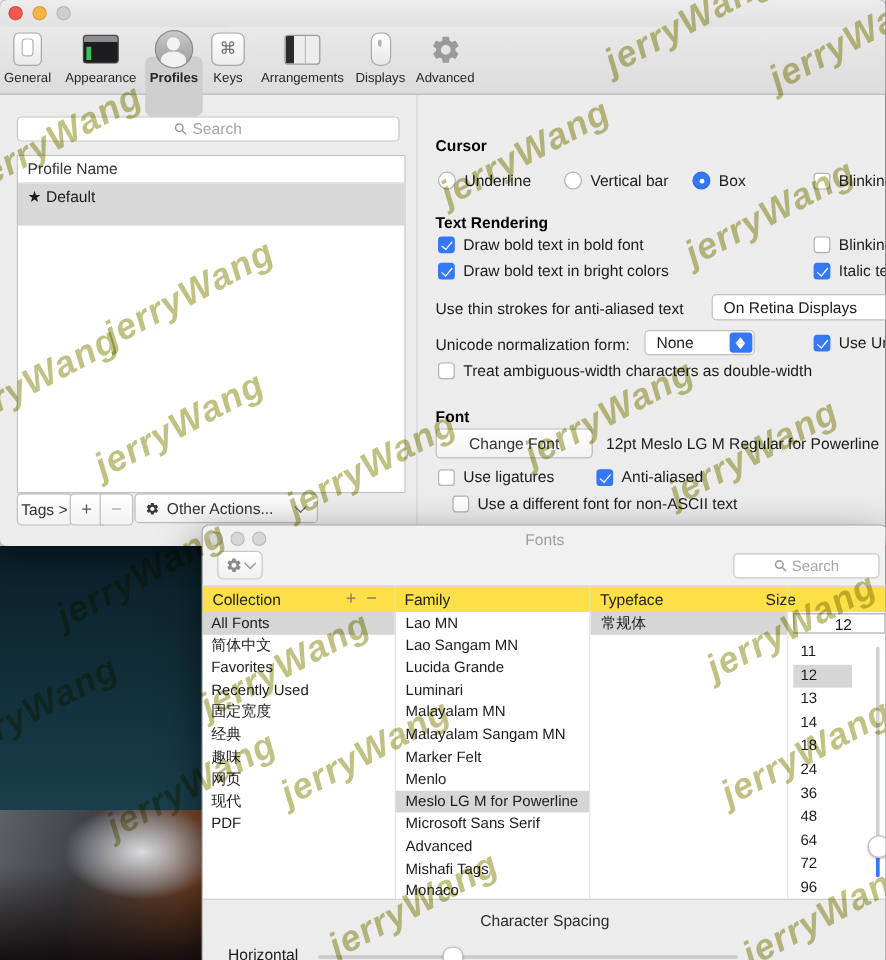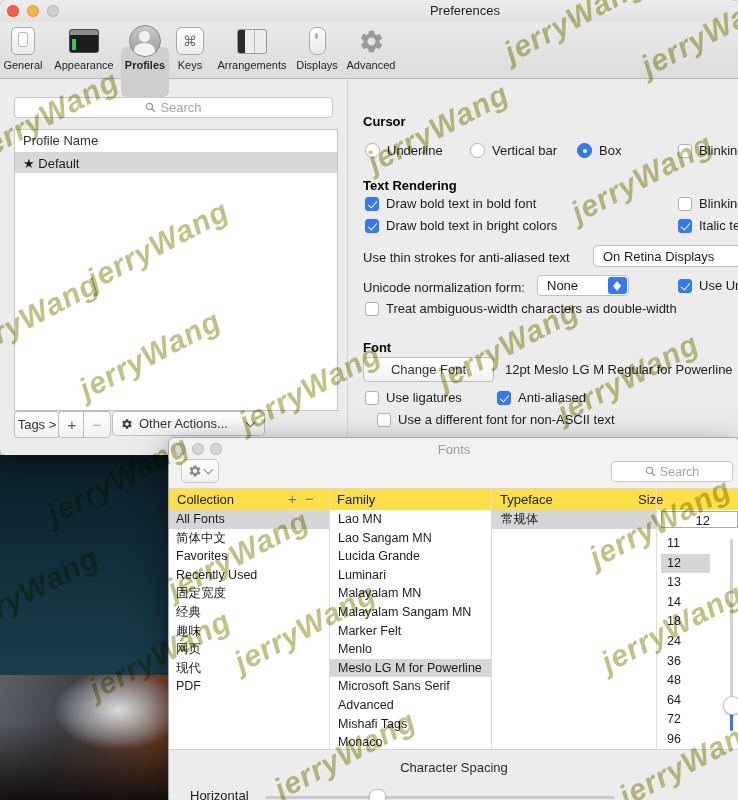--- a/index.html
+++ b/index.html
@@ -41,21 +41,21 @@
   .ic-arr{width:28px;height:23px;border:1px solid #9a9a9a;border-radius:3px;background:#ededed;position:relative;overflow:hidden;}
   .ic-arr i{position:absolute;left:0;top:0;bottom:0;width:7px;background:#2b2b2d;}
   .ic-arr b{position:absolute;left:16px;top:0;bottom:0;width:1px;background:#b9b9b9;}
   .ic-pointer{width:15px;height:26px;background:linear-gradient(#fff,#e7e7e7);border:1px solid #a9a9a9;border-radius:7px;position:relative;}
   .ic-pointer i{position:absolute;left:5.5px;top:5px;width:3px;height:6px;border-radius:2px;background:#b3b3b3;}
   .gearsvg{fill:#9a9a9a;}
   
   .searchfield{background:#fff;border:1px solid #c6c6c6;border-radius:4px;display:flex;align-items:center;justify-content:center;gap:4px;color:#a6a6a6;}
   #profile-list{left:14px;top:129px;width:322px;height:280px;background:#fff;border:1px solid #c3c3c3;}
   #profile-list .lhead{height:22px;line-height:22px;padding-left:8px;border-bottom:1px solid #d8d8d8;color:#333;}
-  #profile-list .lrow{height:20px;line-height:21px;padding-left:8px;}
+  #profile-list .lrow{height:35px;line-height:21px;padding-left:8px;}
   #profile-list .lrow.selected{background:#d8d8d8;}
   .btn{background:linear-gradient(#fff,#f2f2f2);border:1px solid #bdbdbd;border-radius:4px;display:flex;align-items:center;justify-content:center;color:#333;}
   #tags-btn{left:14px;top:411px;width:44px;height:25px;}
   #add-btn{left:58px;top:411px;width:26px;height:25px;border-radius:4px 0 0 4px;font-size:15px;color:#555;}
   #rem-btn{left:83px;top:411px;width:26px;height:25px;border-radius:0 4px 4px 0;font-size:15px;color:#aaa;}
   #other-actions{left:112px;top:411px;width:153px;height:25px;justify-content:flex-start;padding-left:8px;gap:6px;box-sizing:border-box;}
   #vdiv{left:347px;top:79px;width:1px;height:374px;background:#d4d4d4;}
   
   #tabbar{left:355px;top:87px;height:20px;display:flex;background:#fff;border:1px solid #b4b4b4;border-radius:4px;overflow:visible;}
   .seg{height:20px;line-height:20px;text-align:center;border-right:1px solid #bdbdbd;color:#1a1a1a;font-size:13px;}
@@ -128,21 +128,20 @@
   <div id="desktop" class="abs">
     <div id="sky" class="abs"></div>
     <div id="mountain" class="abs"></div>
   </div>
 
   <div id="prefs" class="abs">
     <div id="prefs-titlebar" class="abs">
       <span class="light" style="left:7px;background:#f3594f;"></span>
       <span class="light" style="left:27px;background:#f6b445;"></span>
       <span class="light" style="left:47px;background:#cfcfcf;"></span>
-      <div class="abs" style="left:370px;top:3px;width:190px;text-align:center;color:#1f1f1f;">Preferences</div>
     </div>
 
     <div id="prefs-toolbar" class="abs">
       <div id="titem-sel-bg" class="abs"></div>
       <div class="titem" style="left:23px;">
         <div class="ticon">
             <span class="ic-general">
               <i></i>
             </span>
           </div>

